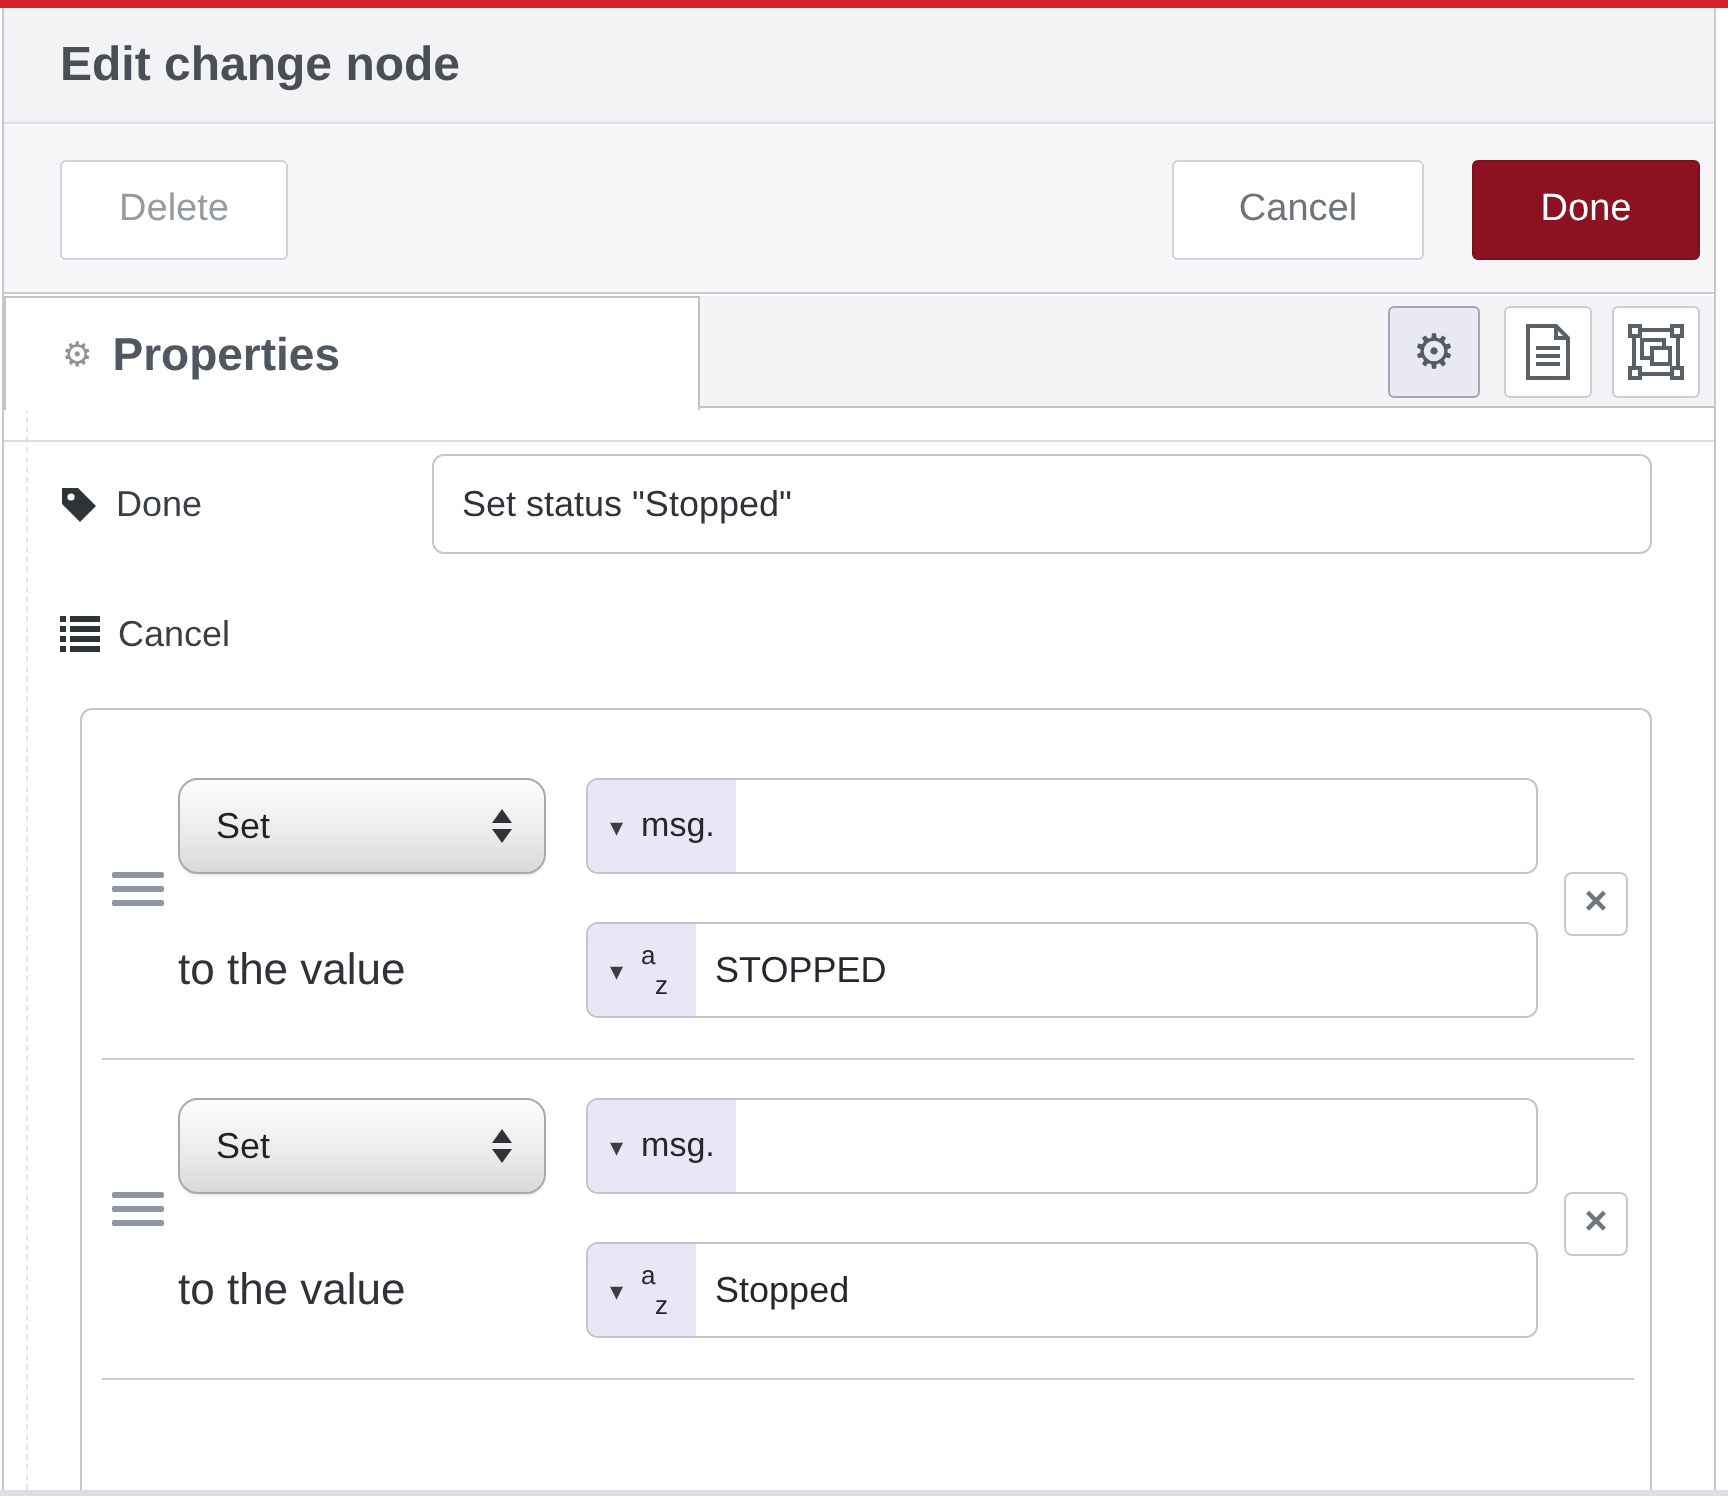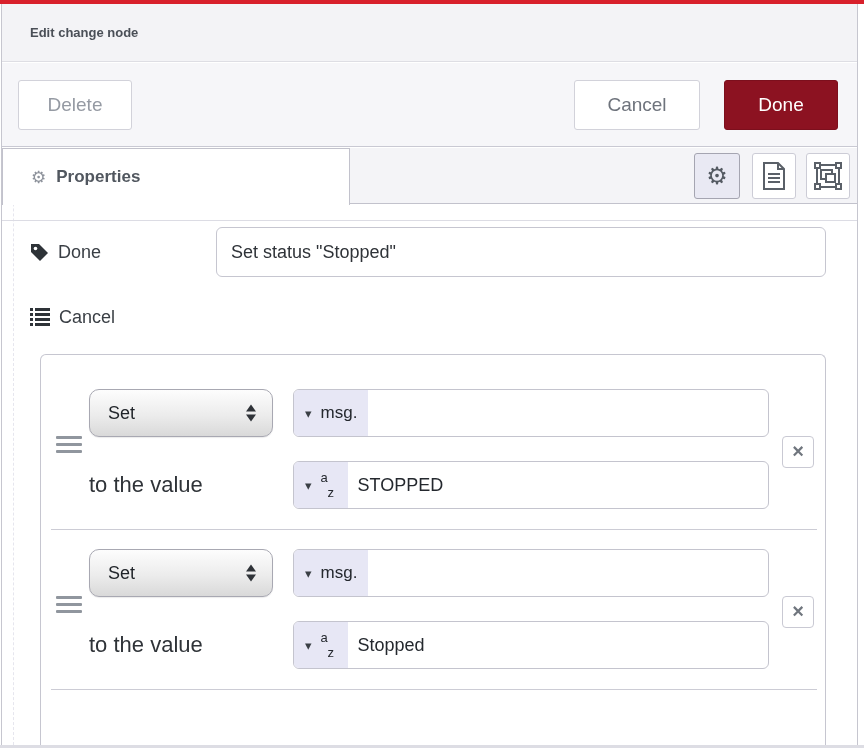--- a/index.html
+++ b/index.html
@@ -16,40 +16,40 @@
   
   #topbar { left:0; top:0; width:864px; height:4px; background:#d8202b; }
   #left-border { left:1px; top:4px; width:1px; height:744px; background:#c6c6cf; }
   #right-border { left:857px; top:4px; width:1px; height:744px; background:#c6c6cf; }
   #bottom-edge { left:0; top:745px; width:864px; height:3px; background:#dddde4; }
   #resize-grip { left:13px; top:4px; width:1px; height:741px; border-left:1px dashed #e6e6ee; }
 
   
   #header { left:2px; top:4px; width:855px; height:58px; background:#f3f3f6;
             border-bottom:1px solid #dedee4; line-height:58px; padding-left:28px;
-            font-size:13px; font-weight:bold; color:#4a4f57; }
+            font-size:24px; font-weight:bold; color:#4a4f57; }
 
   
   #toolbar { left:2px; top:63px; width:855px; height:84px; background:#f6f6f9;
              border-bottom:1px solid #c9c9d3; }
   .btn { position:absolute; top:17px; height:50px; border-radius:3px; font-size:19px;
          display:flex; align-items:center; justify-content:center; cursor:pointer;
-         font-family:"Liberation Sans",sans-serif; }
+         font-family:"Liberation Sans",sans-serif;margin-left:12px; }
   #btn-delete { left:16px; width:114px; background:#fff; border:1px solid #d2d2da; color:#959aa3; }
   #btn-cancel { left:572px; width:126px; background:#fff; border:1px solid #d2d2da; color:#6e737c; }
   #btn-done   { left:722px; width:114px; background:#8c1221; border:1px solid #7c0f1d; color:#fff; }
 
   
   #tabbar { left:2px; top:148px; width:855px; height:56px; background:#f4f4f7;
             border-bottom:1px solid #c2c2cc; }
   #tab-properties { left:2px; top:148px; width:348px; height:57px; background:#fff;
             border:1px solid #c2c2cc; border-bottom:none; z-index:2;
             display:flex; align-items:center; padding-left:28px; gap:10px; cursor:pointer; }
   #tab-properties .gear-glyph { font-size:17px; color:#8d929b; }
-  #tab-properties .tab-label { font-size:17px; font-weight:bold; color:#51575f; }
+  #tab-properties .tab-label { font-size:23px; font-weight:bold; color:#51575f; }
   .icon-btn { position:absolute; top:153px; height:46px; border-radius:3px; z-index:2;
               display:flex; align-items:center; justify-content:center; cursor:pointer; }
   #btn-gear { left:694px; width:46px; background:#e9e9f3; border:1px solid #a5a5b1; }
   #btn-doc  { left:752px; width:44px; background:#fff; border:1px solid #ccccd6; }
   #btn-appearance { left:806px; width:44px; background:#fff; border:1px solid #ccccd6; }
   #btn-gear .gear-glyph { font-size:24px; color:#555b63; }
   #hairline2 { left:2px; top:220px; width:855px; height:1px; background:#dcdce4; }
 
   
   .form-label { display:flex; align-items:center; gap:9px; font-size:18px; color:#3a3f45; }

